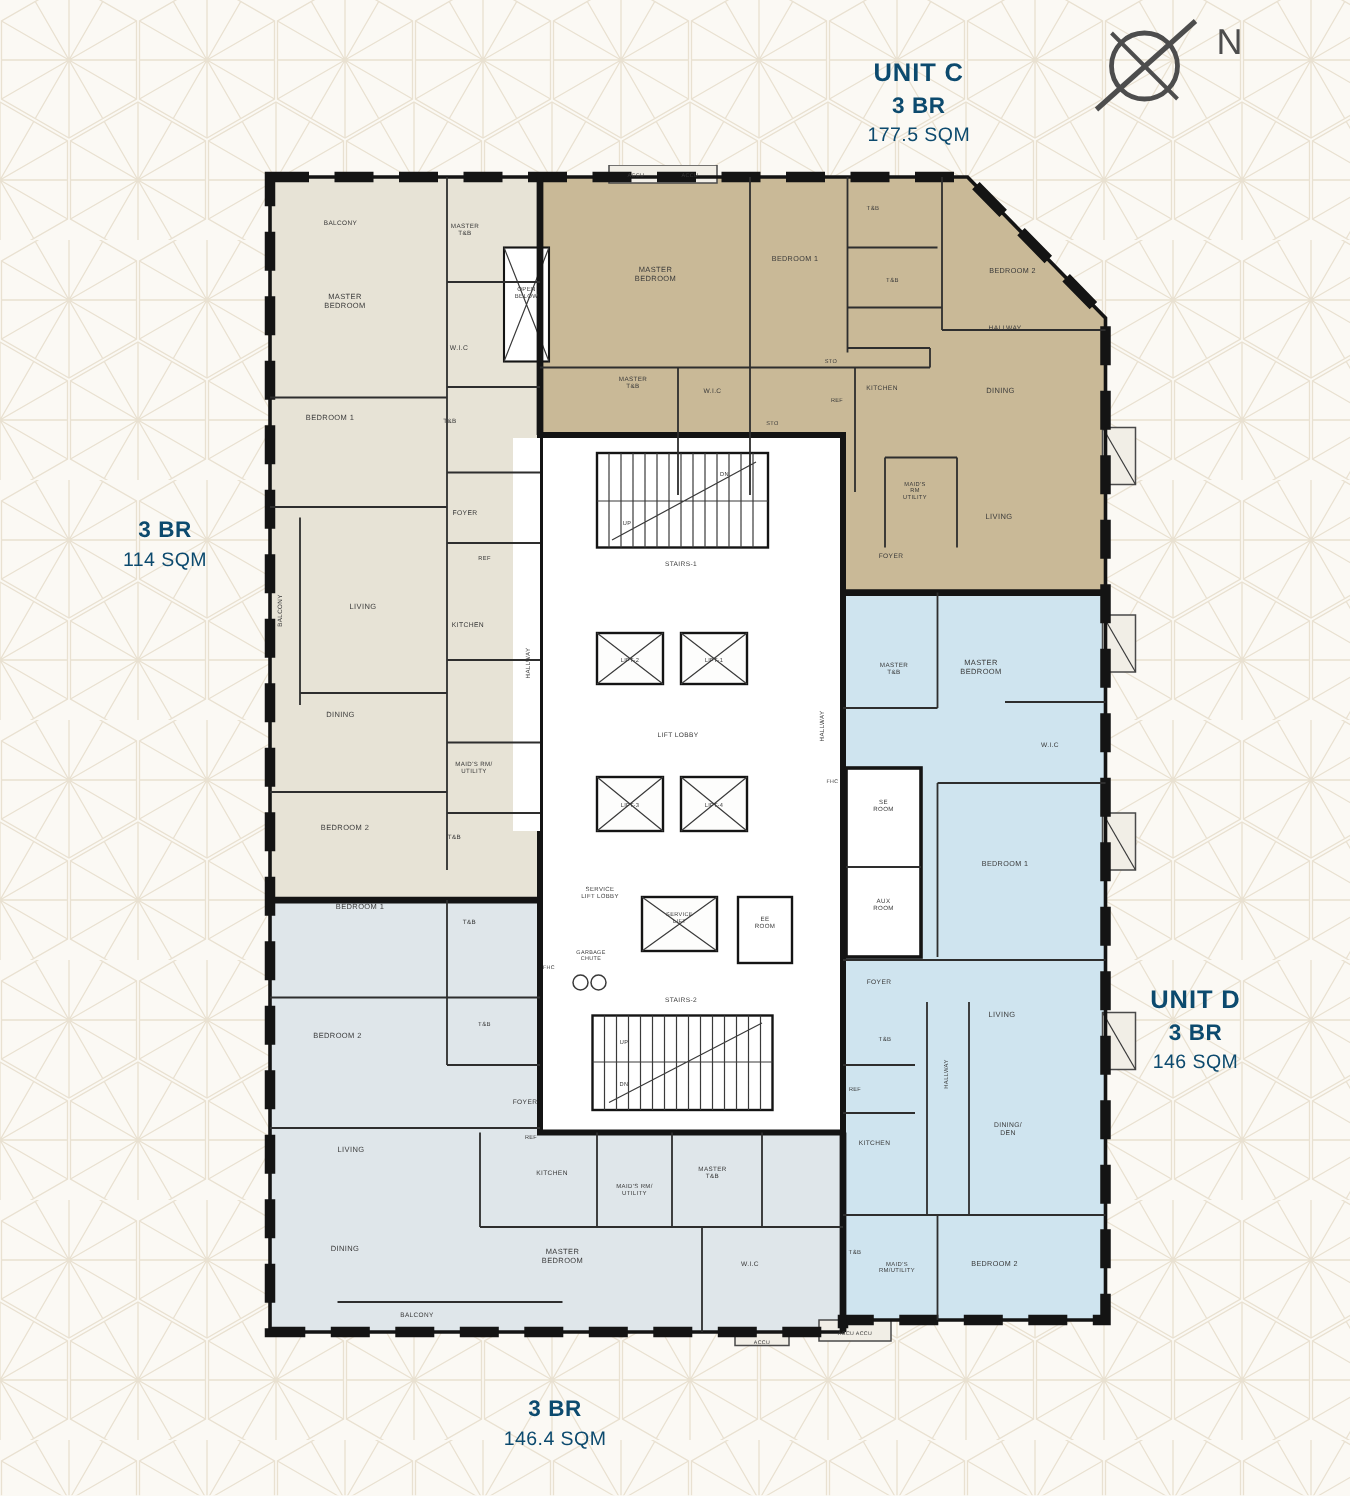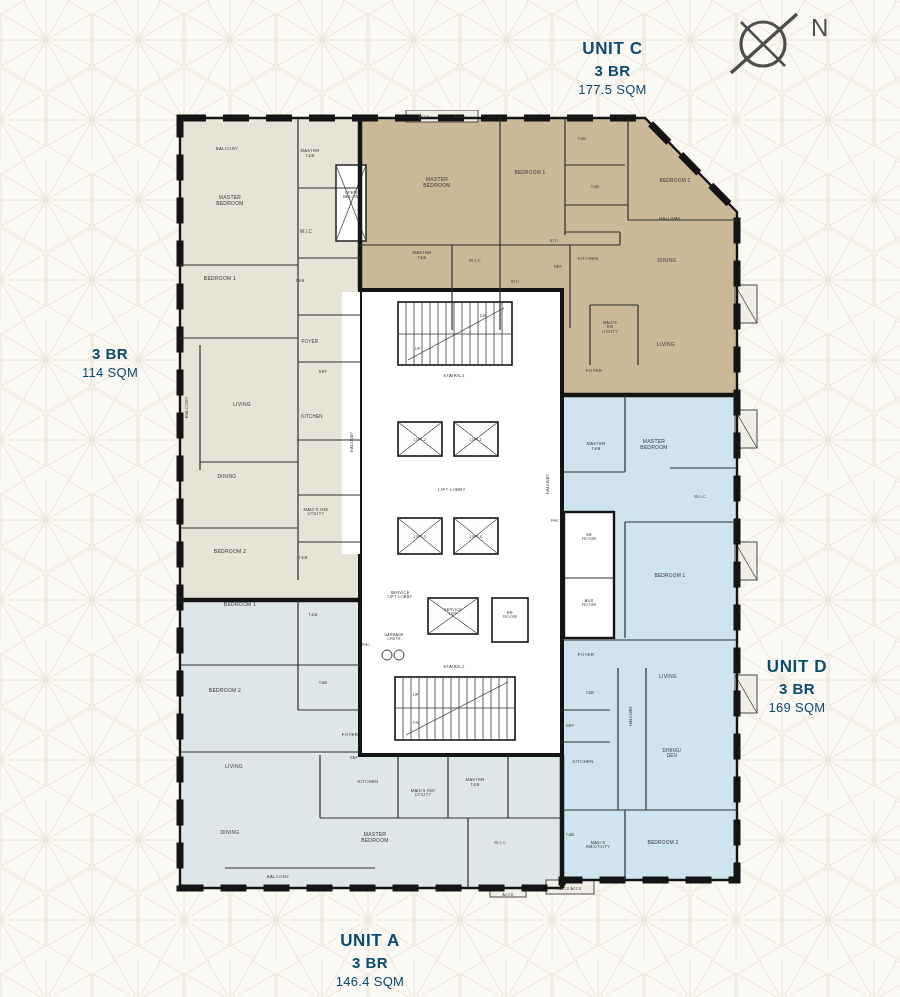--- a/index.html
+++ b/index.html
@@ -60,24 +60,23 @@
   <div class="l2">3 BR</div>
   <div class="l3">177.5 SQM</div>
 </div>
 <div class="unit-title" id="unit-b-title">
   <div class="l2">3 BR</div>
   <div class="l3">114 SQM</div>
 </div>
 <div class="unit-title" id="unit-d-title">
   <div class="l1">UNIT D</div>
   <div class="l2">3 BR</div>
-  <div class="l3">169 SQM</div>
+  <div class="l3">146 SQM</div>
 </div>
 <div class="unit-title" id="unit-a-title">
-  <div class="l1">UNIT A</div>
   <div class="l2">3 BR</div>
   <div class="l3">146.4 SQM</div>
 </div>
 
 <div id="plan-wrap">
 <svg id="plan-svg" width="590" height="788" viewBox="0 0 590 788">
 
   <g>
     <polygon points="10,8 190,8 190,490 10,490" fill="#e7e3d6"></polygon>
     <polygon points="190,8 475,8 567,102 567,285 392,285 392,180 190,180" fill="#c9b997"></polygon>

